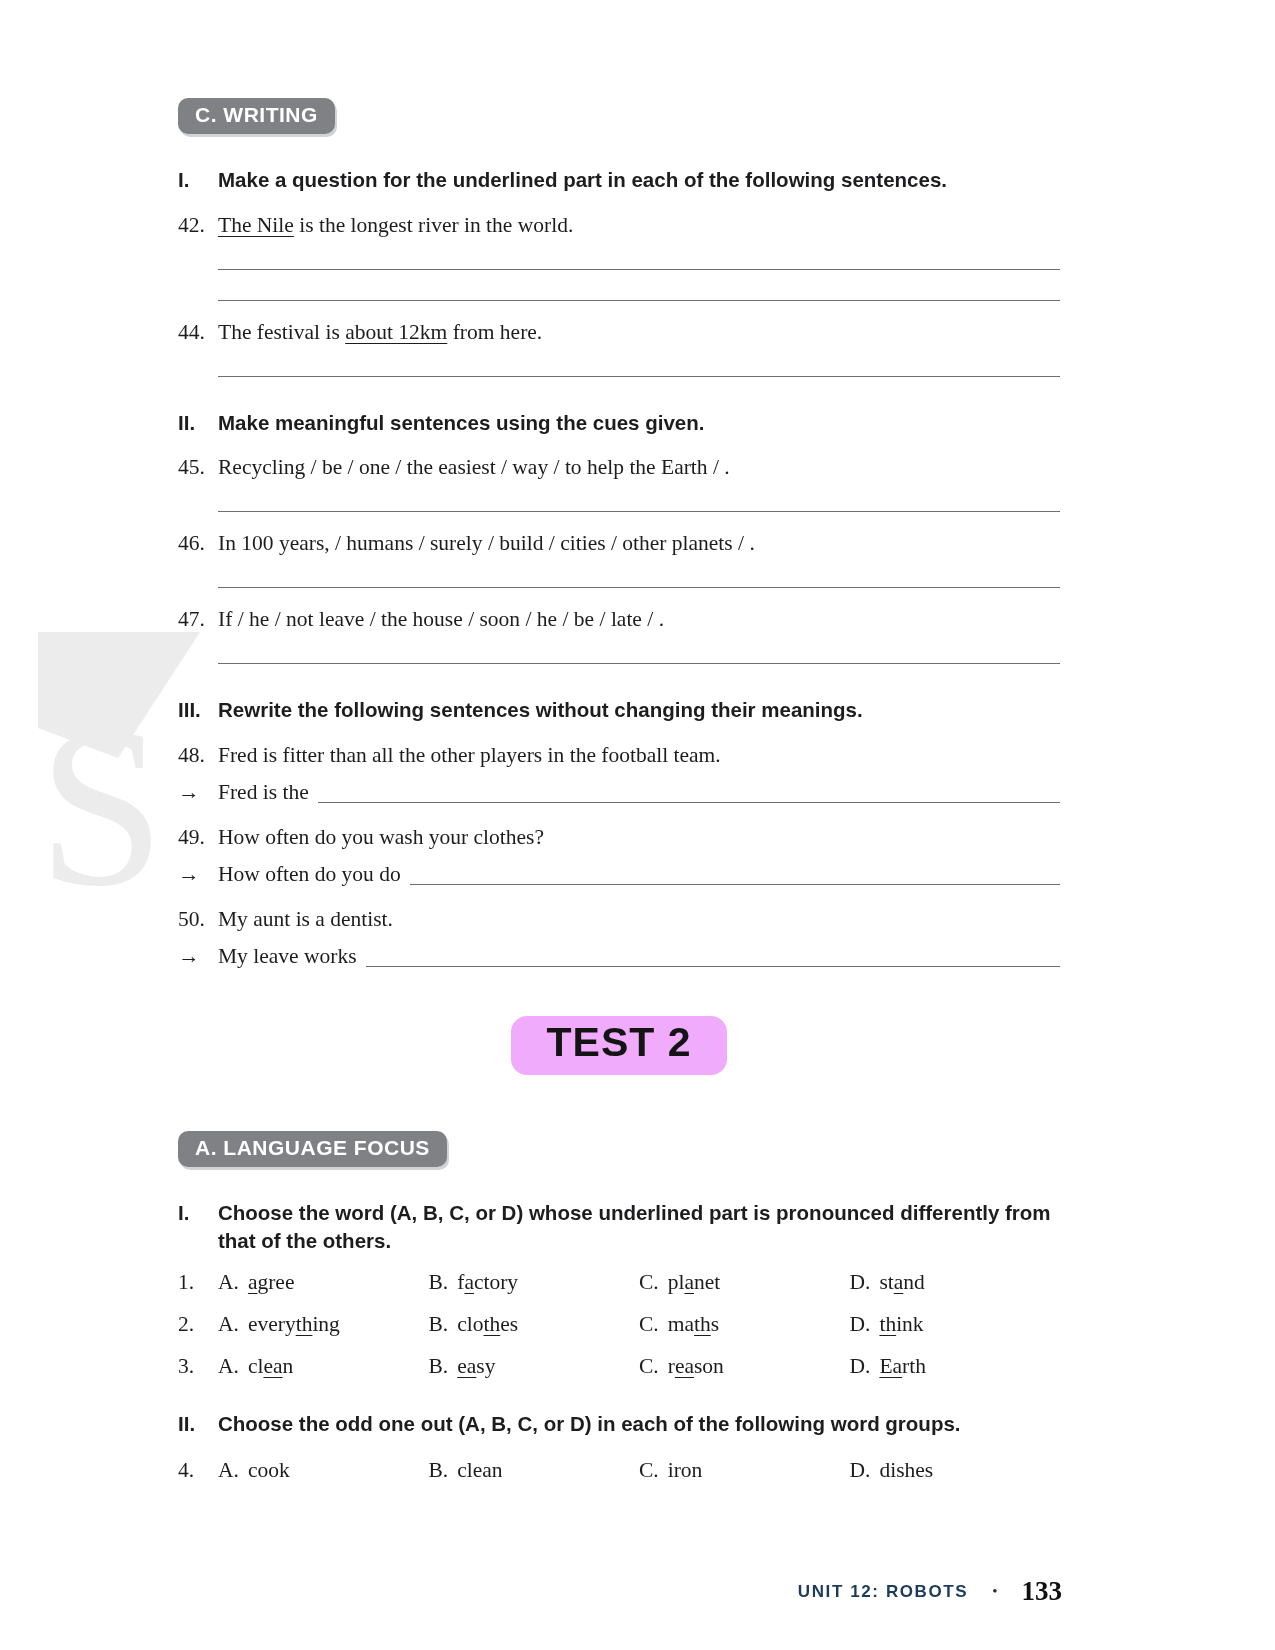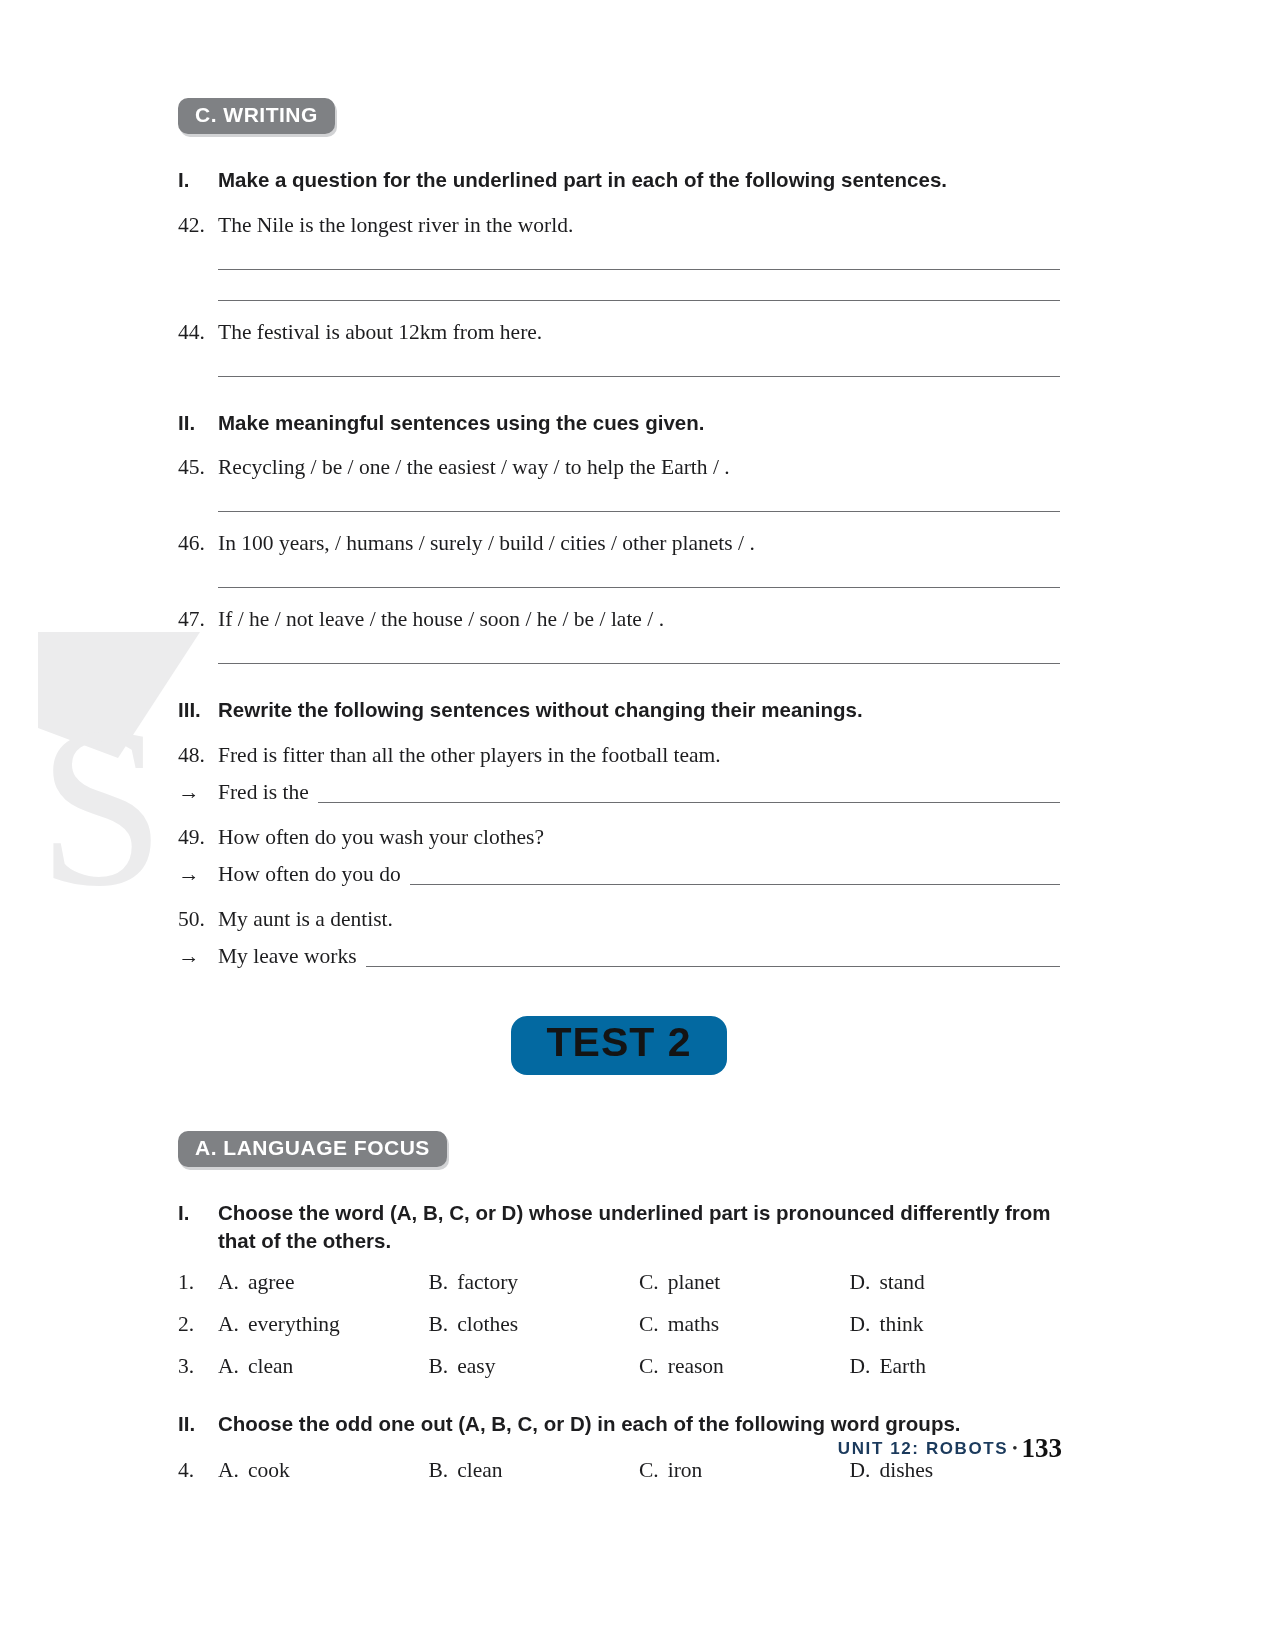--- a/index.html
+++ b/index.html
@@ -34,49 +34,49 @@
     font-weight:bold; font-size:20.5px;
     line-height:1.35;
     margin-top:32px;
   }
   .sec-num { width:40px; flex:none; }
   .sec-title { flex:1; }
 
   .q-item { display:flex; font-size:21.5px; line-height:28px; margin-top:17px; }
   .q-num { width:40px; flex:none;font-family:Liberation Serif, serif; }
   .q-text { flex:1; }
-  .u { text-underline-offset:4px; text-decoration-thickness:1px;margin-top:44px; }
+  .u { text-decoration:underline; text-underline-offset:4px; text-decoration-thickness:1px;margin-top:44px; }
 
   .ans-line {
     margin-left:40px;
     height:31px;
     border-bottom:1.6px solid #6d6e71;
   }
 
   .rw-item { display:flex; font-size:21.5px; line-height:28px; margin-top:9px; }
   .rw-stem { flex:none; padding-right:9px;text-align:right; }
   .rw-fill { flex:1; border-bottom:1.6px solid #6d6e71; margin-bottom:3px; }
 
   .test-pill-wrap { text-align:center; margin-top:46px; }
   .test-pill {
     display:inline-block;
-    background:#0369a1; color:#141414;
+    background:#f0abfc; color:#141414;
     font-family:"Liberation Sans", sans-serif;
     font-weight:bold; font-size:41px; letter-spacing:1px;
     padding:3px 36px 9px;
     border-radius:16px;
   }
 
   .mc-row { display:flex; font-size:21.5px; line-height:28px; margin-top:14px; }
   .mc-row .opt { flex:1; }
   .opt-label { margin-right:9px; }
 
   .footer {
-    position:absolute; top:1433px; right:213px; z-index:1;
-    display:flex; align-items:center; gap:4px;
+    position:absolute; top:1576px; right:213px; z-index:1;
+    display:flex; align-items:center; gap:24px;
   }
   .footer-unit {
     font-family:"Liberation Sans", sans-serif;
     font-weight:bold; font-size:17px; letter-spacing:1.6px;
     color:#1b3a5c;
   }
   .footer-sep { font-size:15px; color:#2b2b2b; }
   .footer-page {
     font-family:Liberation Serif, serif;
     font-weight:bold; font-size:27px; color:#101010;

